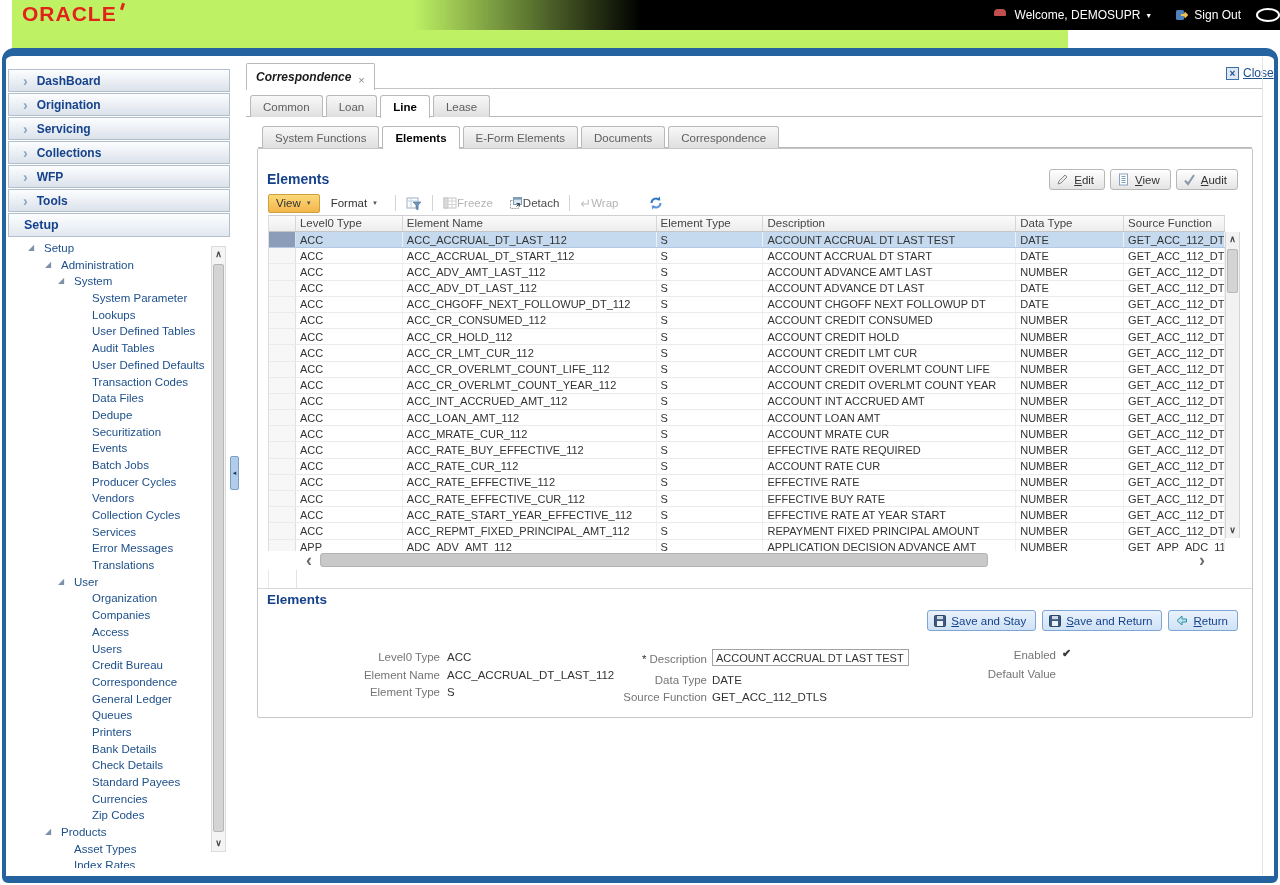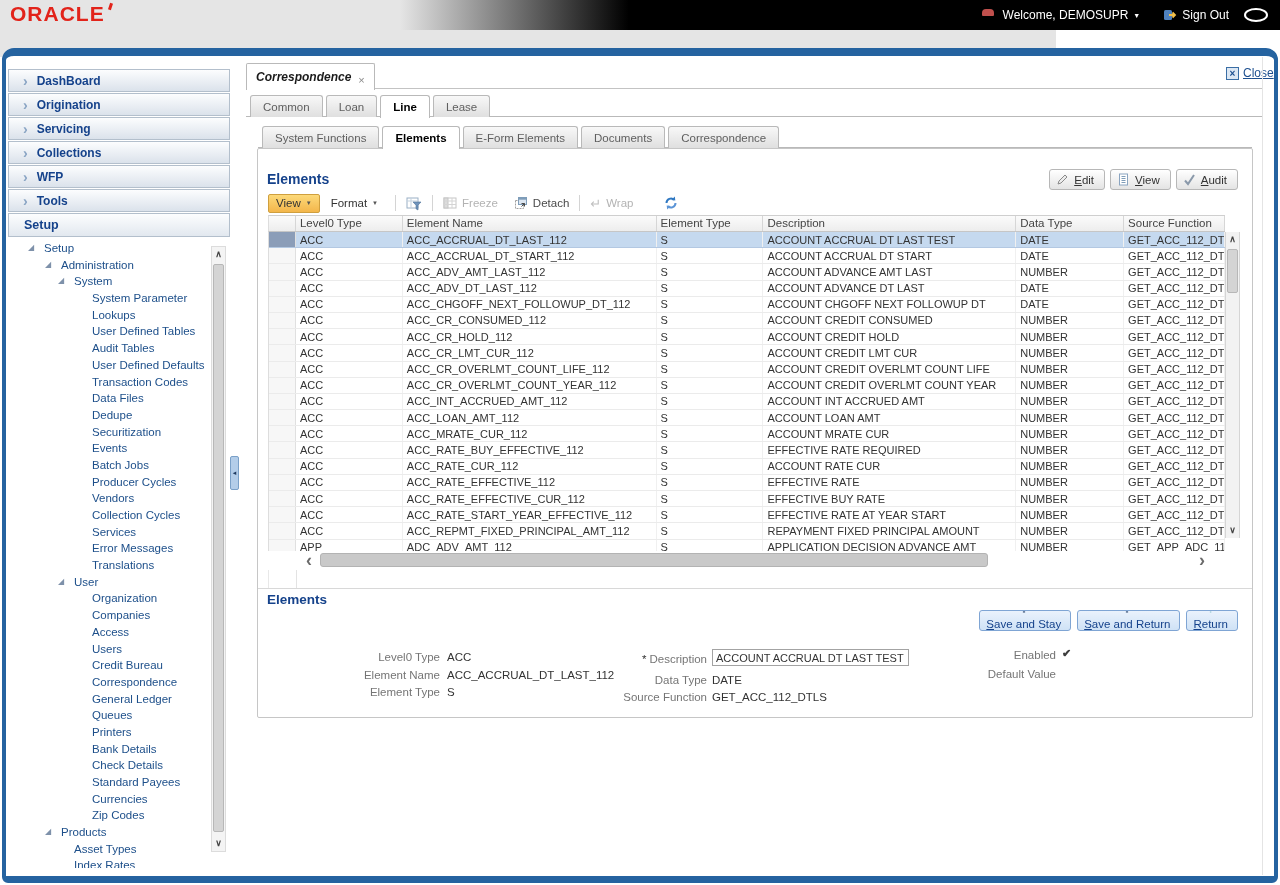--- a/index.html
+++ b/index.html
@@ -1,20 +1,20 @@
 <!DOCTYPE html>
 <html><head>
 <meta charset="utf-8">
 <style>
   * { box-sizing: border-box; margin: 0; padding: 0; }
   html,body { width:1280px; height:885px; overflow:hidden; }
   body { position:relative; background:#fff; font-family:"Liberation Sans", sans-serif; }
 
   
-  .masthead { position:absolute; left:0; top:0; width:1056px; height:57px; background:#e5e5e5; }
+  .masthead { position:absolute; left:12px; top:0; width:1056px; height:57px; background:#bef264; }
   .black-bar { position:absolute; left:400px; top:0; width:880px; height:30px;
     background:linear-gradient(to right, rgba(0,0,0,0) 0%, #000 26%);
     display:flex; align-items:center; justify-content:flex-end; gap:9px; padding-right:12px;
     color:#fff; font-size:12px; }
   .user-icon { width:12px; height:15px; position:relative; }
   .user-icon .head { width:7px; height:7px; border-radius:50%; background:#f3c08f; margin:0 auto; }
   .user-icon .body { width:12px; height:7px; background:#c0504d; border-radius:4px 4px 1px 1px; margin-top:1px; }
   .welcome-wrap { display:flex; align-items:center; gap:5px; cursor:default; }
   .caret-sm { font-size:7px; color:#fff; }
   .signout-wrap { display:flex; align-items:center; gap:5px; margin-left:14px; }
@@ -93,21 +93,21 @@
 
   
   .grid-toolbar { position:absolute; left:268px; top:192px; height:22px; display:flex; align-items:center; }
   .view-btn { height:19px; padding:0 7px; display:flex; align-items:center; gap:5px;
     background:linear-gradient(#fcd979,#f3b64b); border:1px solid #cf9f3e; border-radius:2px;
     font-size:11.5px; color:#333; cursor:pointer; }
   .format-btn { height:19px; padding:0 7px; margin-left:4px; display:flex; align-items:center; gap:5px;
     font-size:11.5px; color:#333; cursor:pointer; }
   .caret-down { font-size:6px; color:#555; }
   .tsep { width:1px; height:16px; background:#d4d4d4; margin:0 10px; }
-  .titem { display:flex; align-items:center; gap:5px; font-size:11.5px; cursor:pointer; }
+  .titem { display:flex; align-items:center; font-size:11.5px; cursor:pointer; }
   .titem.enabled { color:#4a4a4a; }
   .titem.disabled { color:#b3b3b3; cursor:default; }
   .titem + .titem { margin-left:16px; }
   .wrap-glyph { font-size:13px; color:#c0c0c0; }
   .refresh-wrap { margin-left:30px; display:flex; align-items:center; cursor:pointer; }
 
   
   .thead { position:absolute; left:268px; top:215px; width:957px; height:17px; display:flex;
     background:linear-gradient(#fbfbfb,#ededed); border-top:1px solid #cfcfcf; border-bottom:1px solid #c6c6c6;
     border-left:1px solid #ddd; }
@@ -137,21 +137,21 @@
     border:1px solid #b3b3b3; border-radius:3px; cursor:pointer; }
   .below-strip { position:absolute; left:268px; top:570px; width:957px; height:18px; border-left:1px solid #e8e8e8; }
   .below-strip .colline { position:absolute; left:27px; top:0; height:100%; border-left:1px solid #e3e3e3; }
   .section-divider { position:absolute; left:258px; top:588px; width:994px; border-top:1px solid #d8d8d8; }
 
   
   .detail-title { position:absolute; left:267px; top:592px; font-size:13.5px; font-weight:bold; color:#15428b; }
   .detail-buttons { position:absolute; right:42px; top:610px; display:flex; gap:6px; }
   .bbtn { height:21px; padding:0 9px 0 6px; display:flex; align-items:center; gap:5px;
     background:linear-gradient(#eaf2fc,#cfe2f6); border:1px solid #7fa5d4; border-radius:3px;
-    font-size:11.5px; color:#15428b; cursor:pointer;flex-direction:column; }
+    font-size:11.5px; color:#15428b; cursor:pointer; }
   .bbtn-label { display:inline-block; }
   .flabel { position:absolute; font-size:11.5px; color:#757575; text-align:right; white-space:nowrap; }
   .fvalue { position:absolute; font-size:11.5px; color:#333; white-space:nowrap; }
   .req-mark { color:#333; margin-right:3px; }
   .desc-input { position:absolute; left:712px; top:649px; width:197px; height:17px; border:1px solid #a3a3a3;
     font-family:"Liberation Sans", sans-serif; font-size:11px; color:#333; padding:0 3px; background:#fff; }
   .check-glyph { position:absolute; left:1062px; top:647px; font-size:11px; color:#3c3c3c; font-weight:bold; }
 
   svg { display:block; }
 </style>

